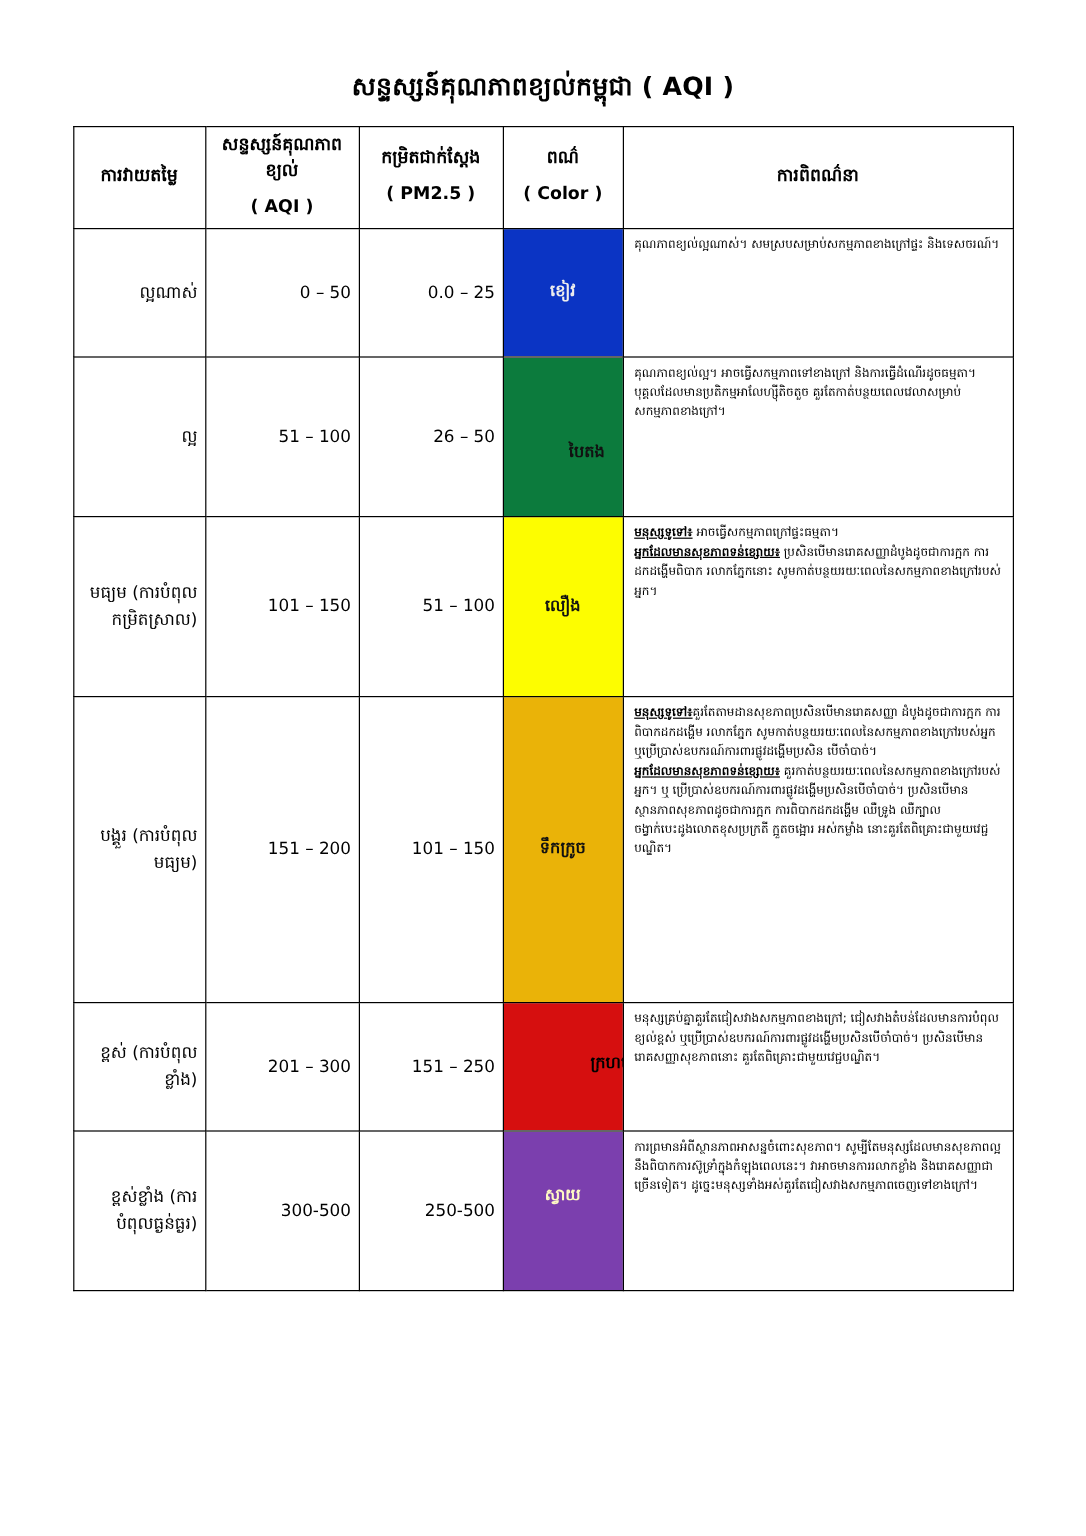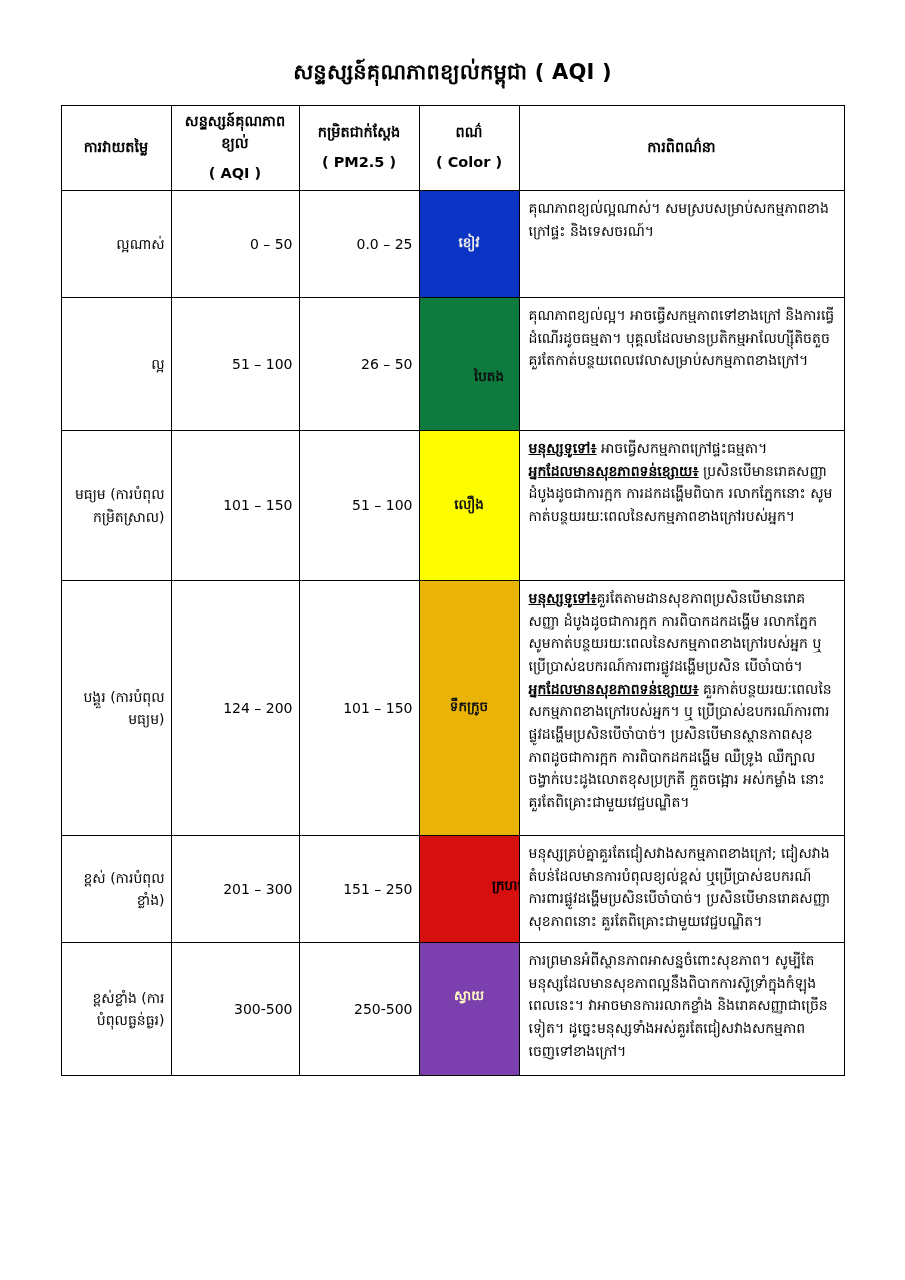--- a/index.html
+++ b/index.html
@@ -41,21 +41,21 @@
   td.cell-center {
     text-align: right;
     vertical-align: middle;
     font-size: 14px;
     padding: 4px 6px;
     line-height: 1.6;
     overflow-wrap: anywhere;
   }
   td.cell-desc {
     vertical-align: top;
-    font-size: 14px;
+    font-size: 10px;
     line-height: 1.62;
     padding: 6px 9px;
     text-align: left;
     overflow-wrap: anywhere;
   }
   td.cell-color {
     vertical-align: middle;
     text-align: center;
     padding: 0;
   }
@@ -137,21 +137,21 @@
     <td class="cell-center">101 – 150</td>
     <td class="cell-center">51 – 100</td>
     <td class="cell-color" style="background-color: rgb(253, 253, 0);">
       <div class="swatch pos-center" style="color: rgb(17, 17, 17);">លឿង</div>
     </td>
     <td class="cell-desc"><span class="lead">មនុស្សទូទៅ៖</span><span> អាចធ្វើសកម្មភាពក្រៅផ្ទះធម្មតា។</span><br><span class="lead">អ្នកដែលមានសុខភាពទន់ខ្សោយ៖</span><span> ប្រសិនបើមានរោគសញ្ញាដំបូងដូចជាការក្អក ការដកដង្ហើមពិបាក រលាកភ្នែកនោះ សូមកាត់បន្ថយរយៈពេលនៃសកម្មភាពខាងក្រៅរបស់អ្នក។</span></td>
   </tr>
 
   <tr style="height:255px">
     <td class="cell-center">បង្គួរ (ការបំពុលមធ្យម)</td>
-    <td class="cell-center">124 – 200</td>
+    <td class="cell-center">151 – 200</td>
     <td class="cell-center">101 – 150</td>
     <td class="cell-color" style="background-color: #eab308;">
       <div class="swatch pos-center" style="color: rgb(17, 17, 17);">ទឹកក្រូច</div>
     </td>
     <td class="cell-desc"><span class="lead">មនុស្សទូទៅ៖</span><span>គួរតែតាមដានសុខភាពប្រសិនបើមានរោគសញ្ញា ដំបូងដូចជាការក្អក ការពិបាកដកដង្ហើម រលាកភ្នែក សូមកាត់បន្ថយរយៈពេលនៃសកម្មភាពខាងក្រៅរបស់អ្នក ឬប្រើប្រាស់ឧបករណ៍ការពារផ្លូវដង្ហើមប្រសិន បើចាំបាច់។</span><br><span class="lead">អ្នកដែលមានសុខភាពទន់ខ្សោយ៖</span><span> គួរកាត់បន្ថយរយៈពេលនៃសកម្មភាពខាងក្រៅរបស់អ្នក។ ឬ ប្រើប្រាស់ឧបករណ៍ការពារផ្លូវដង្ហើមប្រសិនបើចាំបាច់។ ប្រសិនបើមានស្ថានភាពសុខភាពដូចជាការក្អក ការពិបាកដកដង្ហើម ឈឺទ្រូង ឈឺក្បាល ចង្វាក់បេះដូងលោតខុសប្រក្រតី ក្អួតចង្អោរ អស់កម្លាំង នោះគួរតែពិគ្រោះជាមួយវេជ្ជបណ្ឌិត។</span></td>
   </tr>
 
   <tr style="height:107px">
     <td class="cell-center">ខ្ពស់ (ការបំពុលខ្លាំង)</td>
     <td class="cell-center">201 – 300</td>

